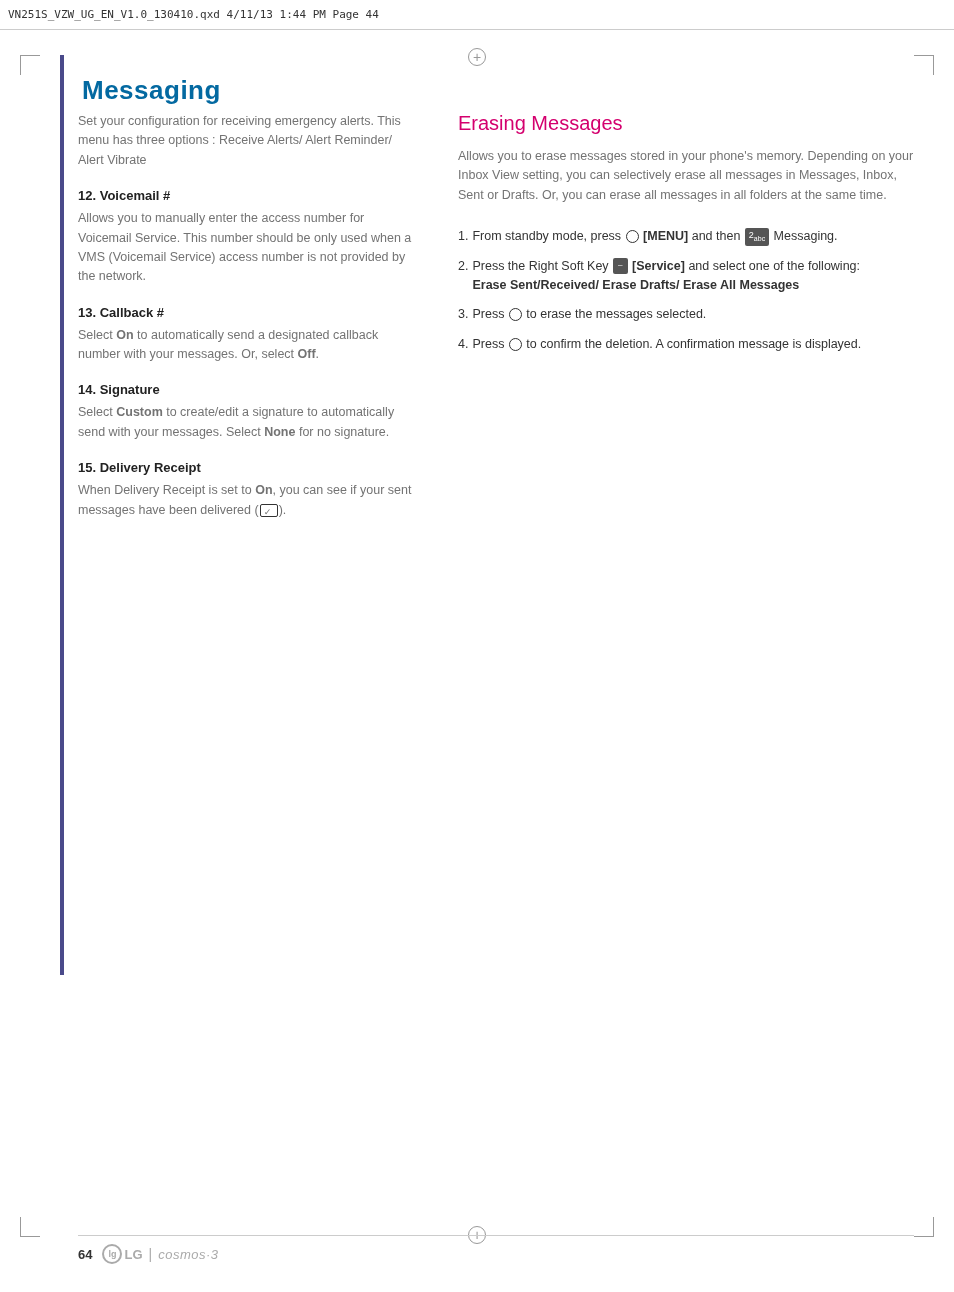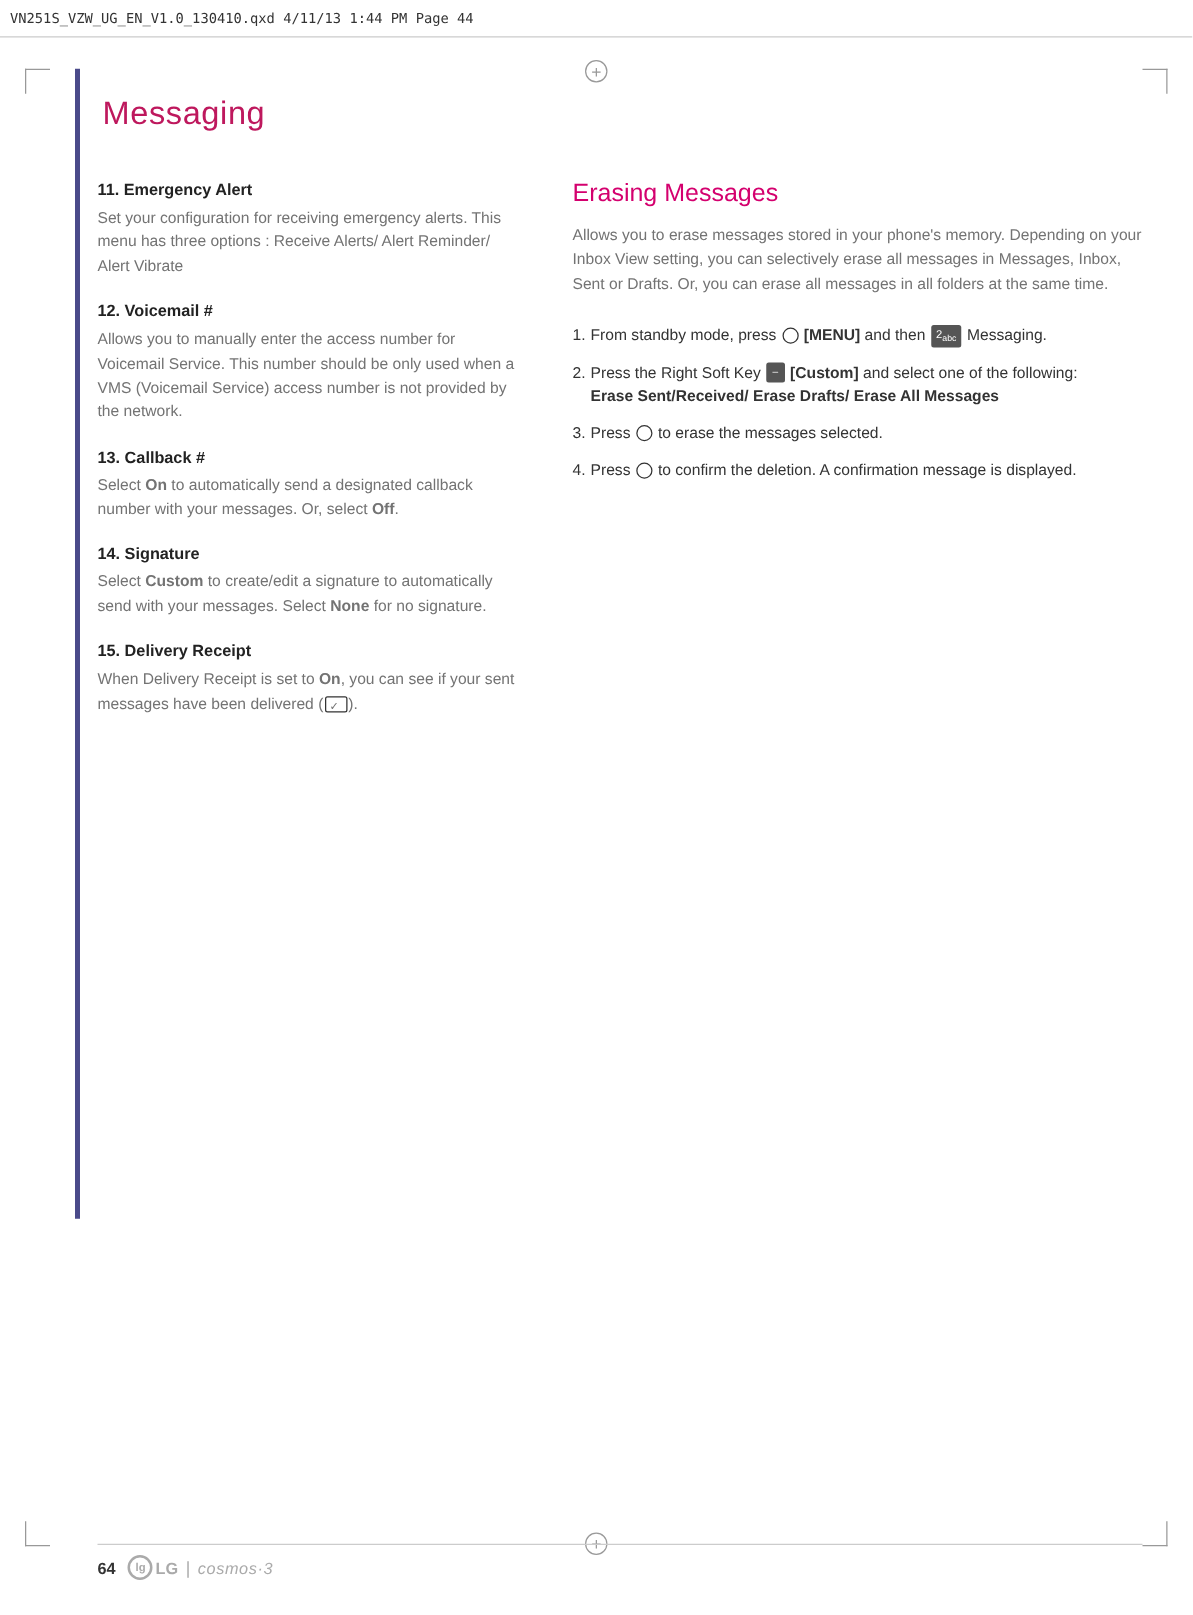--- a/index.html
+++ b/index.html
@@ -126,23 +126,23 @@
       position: absolute;
       top: 75px;
       left: 78px;
       right: 40px;
       bottom: 80px;
     }
 
     
     .page-title {
       font-size: 26px;
-      font-weight: 400;
-      color: #be185d;
-      margin-bottom: 38px;
+      font-weight: 700;
+      color: #0369a1;
+      margin-bottom: 6px;
       padding-left: 4px;
       letter-spacing: 0.5px;
     }
 
     
     .two-columns {
       display: flex;
       gap: 40px;
     }
 
@@ -350,21 +350,20 @@
   <div class="left-accent"></div>
 
   <div class="content-area">
 
     <div class="page-title">Messaging</div>
 
     <div class="two-columns">
 
       <div class="left-column">
 
-        <div class="section-heading">11. Emergency Alert</div>
         <div class="section-body">Set your configuration for receiving emergency alerts. This menu has three options : Receive Alerts/ Alert Reminder/ Alert Vibrate</div>
 
         <div class="section-heading">12. Voicemail #</div>
         <div class="section-body">Allows you to manually enter the access number for Voicemail Service. This number should be only used when a VMS (Voicemail Service) access number is not provided by the network.</div>
 
         <div class="section-heading">13. Callback #</div>
         <div class="section-body">
           Select <b>On</b> to automatically send a designated callback number with your messages. Or, select <b>Off</b>.
         </div>
 
@@ -393,21 +392,21 @@
           <li>
             <span class="list-number">1.</span>
             <span class="list-content">
               From standby mode, press <span class="icon-circle"></span> <b>[MENU]</b> and then <span class="icon-menu-key">2<sub style="font-size:7px">abc</sub></span> Messaging.
             </span>
           </li>
 
           <li>
             <span class="list-number">2.</span>
             <span class="list-content">
-              Press the Right Soft Key <span class="icon-soft-key">⎯</span> <b>[Custom]</b> and select one of the following:<br>
+              Press the Right Soft Key <span class="icon-soft-key">⎯</span> <b>[Service]</b> and select one of the following:<br>
               <span class="list-bold">Erase Sent/Received/ Erase Drafts/ Erase All Messages</span>
             </span>
           </li>
 
           <li>
             <span class="list-number">3.</span>
             <span class="list-content">
               Press <span class="icon-circle"></span> to erase the messages selected.
             </span>
           </li>

